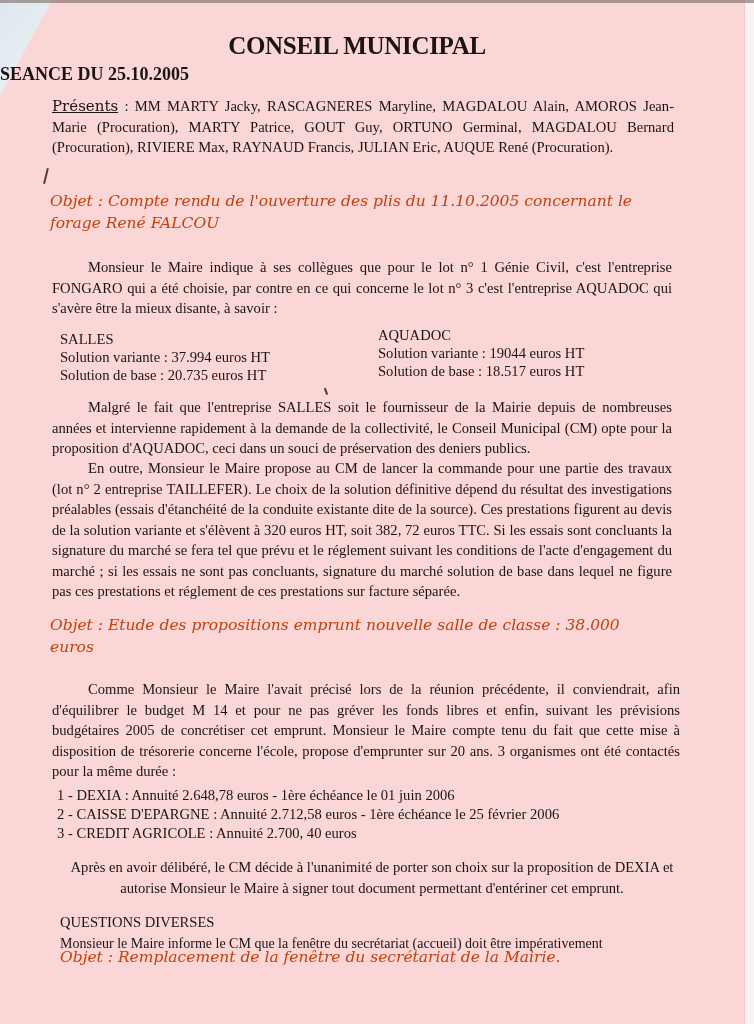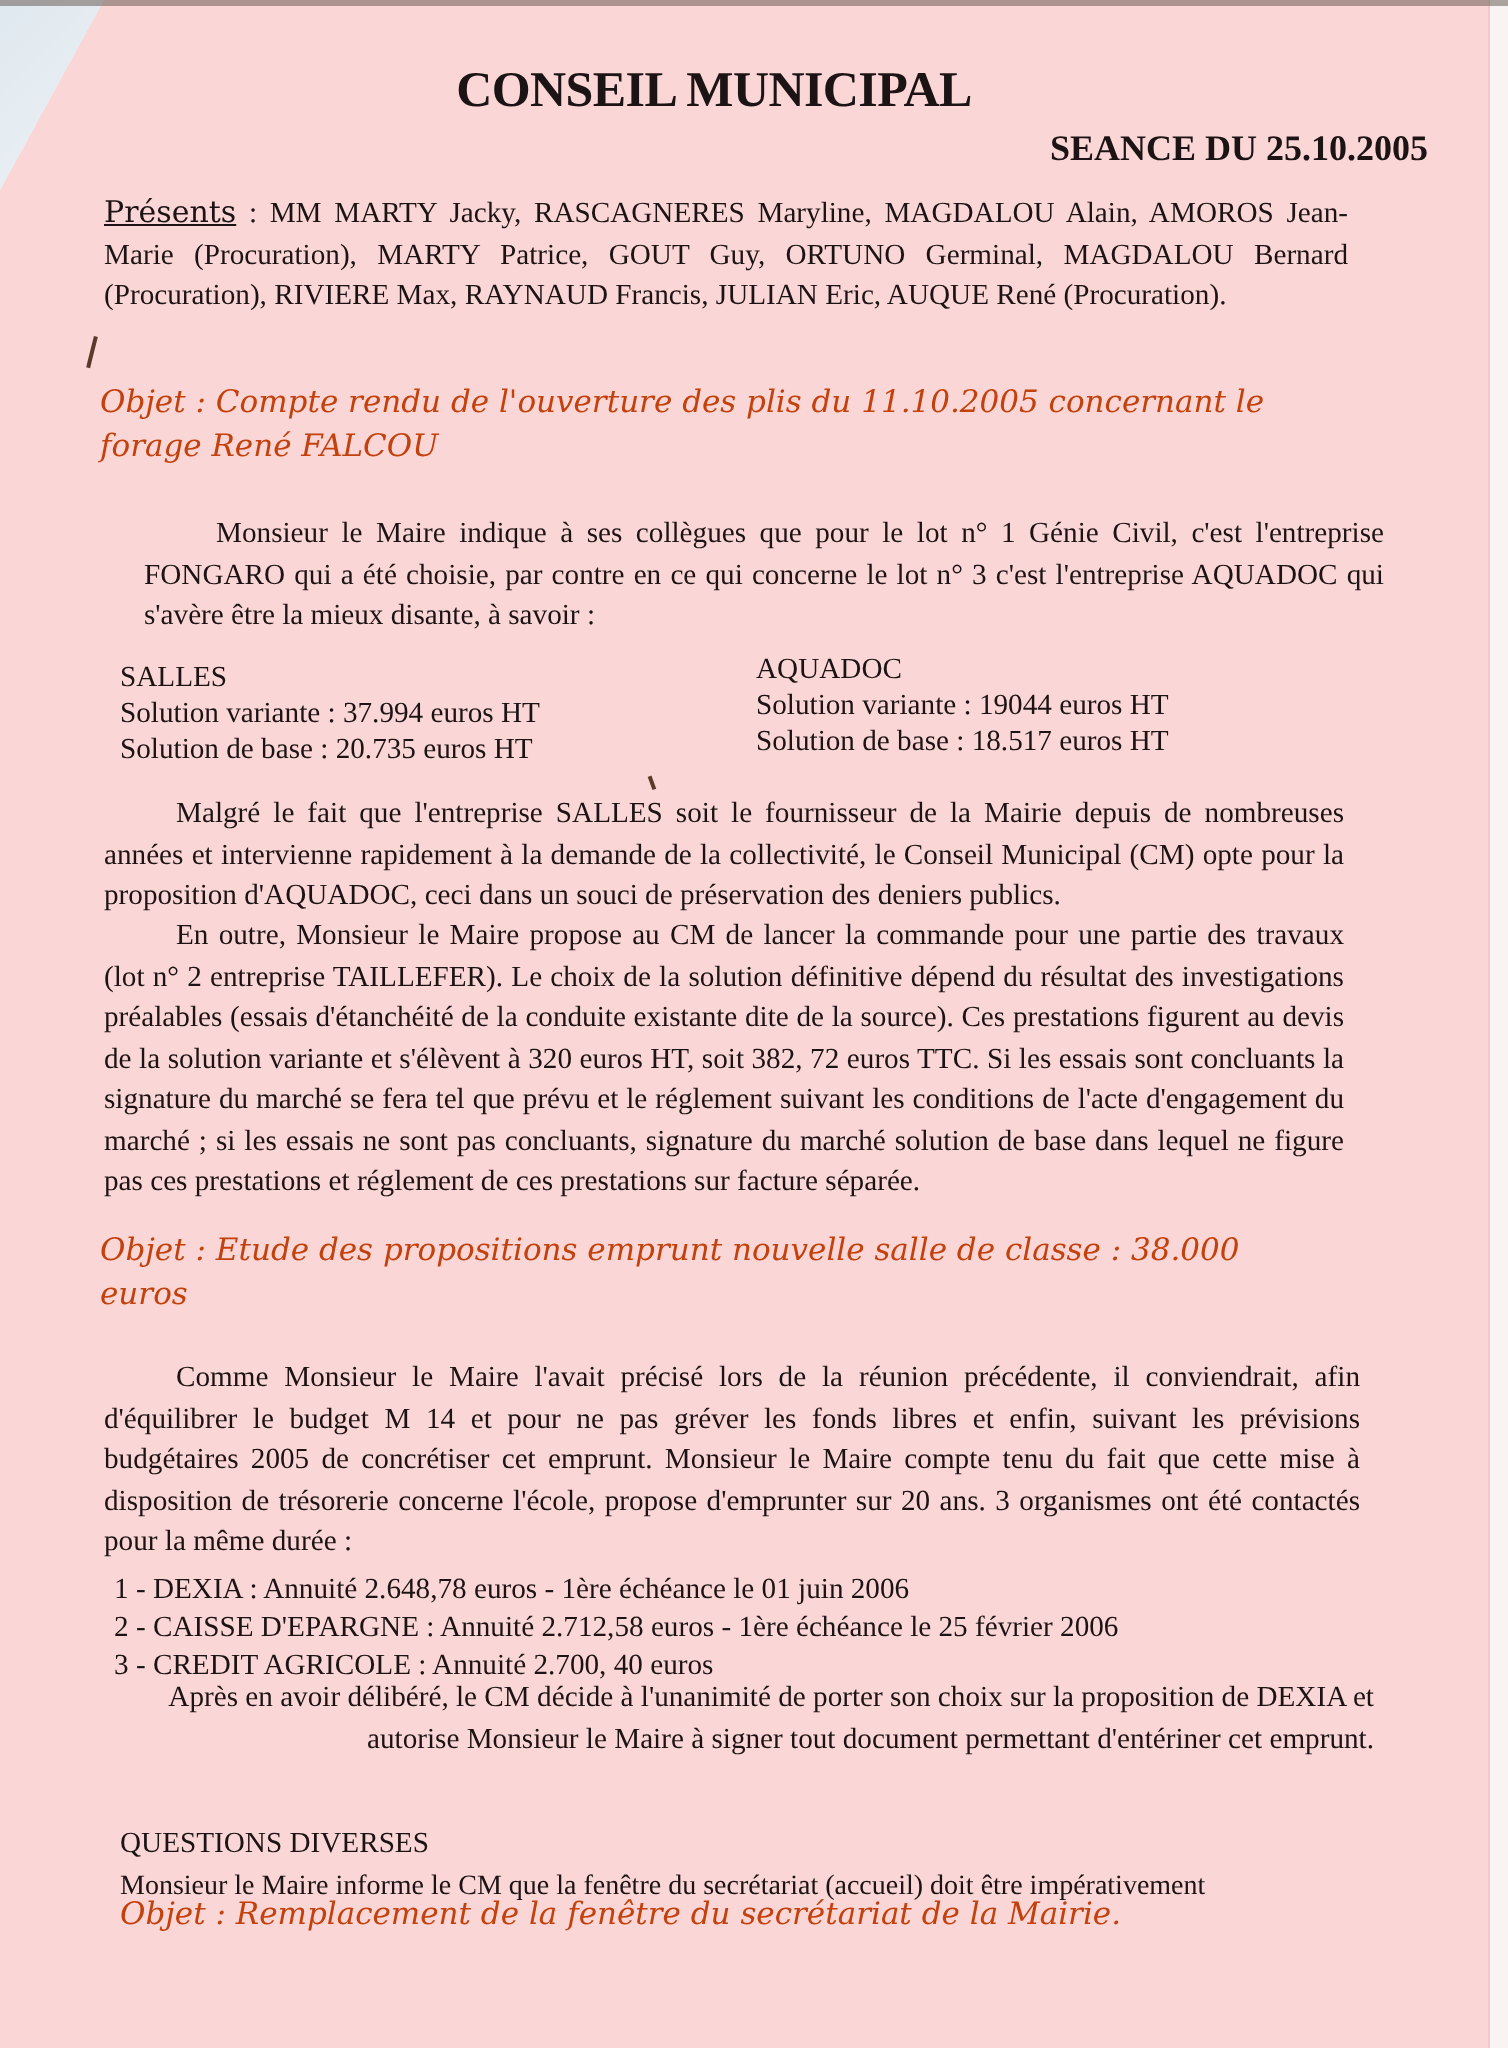--- a/index.html
+++ b/index.html
@@ -22,21 +22,21 @@
   }
   .top-shadow { position: absolute; left: 0; top: 0; width: 754px; height: 3px; background: #6b5f58; opacity: .55; }
   .right-strip { position: absolute; right: 0; top: 0; width: 9px; height: 1024px; background: #f9f3f4; border-left: 1px solid #f2c9cb; }
 
   .content { position: absolute; left: 0; top: 0; width: 754px; }
   .title {
     position: absolute; left: 0; width: 714px; text-align: center;
     font-weight: bold; top: 32px; font-size: 25px; letter-spacing: -0.3px;
   }
   .subtitle {
-    position: absolute; left: 0; width: 714px; text-align: right;
+    position: absolute; left: 0; width: 714px; text-align: left;
     font-weight: bold; top: 64px; font-size: 18px;
   }
   .text {
     position: absolute; left: 52px; width: 620px;
     font-size: 14.6px; line-height: 20.5px; text-align: justify;
   }
   .presents { top: 96px; width: 622px; }
   .presents-label {
     font-family: "DejaVu Serif", serif; text-decoration: underline;
     font-size: 15px;
@@ -71,21 +71,21 @@
   <div class="text presents">
     <span class="presents-label">Présents</span><span> : MM MARTY Jacky, RASCAGNERES Maryline, MAGDALOU Alain, AMOROS Jean-Marie (Procuration), MARTY Patrice, GOUT Guy, ORTUNO Germinal, MAGDALOU Bernard (Procuration), RIVIERE Max, RAYNAUD Francis, JULIAN Eric, AUQUE René (Procuration).</span>
   </div>
   <div class="pen-mark" style="left:45px; top:168px; height:16px;"></div>
 
   <div class="objet" style="top:190px;">
     <div>Objet : Compte rendu de l'ouverture des plis du 11.10.2005 concernant le</div>
     <div>forage René FALCOU</div>
   </div>
 
-  <div class="text indent" style="top:257px;margin-left:20px;">Monsieur le Maire indique à ses collègues que pour le lot n° 1 Génie Civil, c'est l'entreprise FONGARO qui a été choisie, par contre en ce qui concerne le lot n° 3 c'est l'entreprise AQUADOC qui s'avère être la mieux disante, à savoir :</div>
+  <div class="text indent" style="top:257px;">Monsieur le Maire indique à ses collègues que pour le lot n° 1 Génie Civil, c'est l'entreprise FONGARO qui a été choisie, par contre en ce qui concerne le lot n° 3 c'est l'entreprise AQUADOC qui s'avère être la mieux disante, à savoir :</div>
 
   <div class="col" style="left:60px; width:230px; top:330px;">
     <span class="name">SALLES</span>
     <span class="name">Solution variante : 37.994 euros HT</span>
     <span class="name">Solution de base : 20.735 euros HT</span>
   </div>
   <div class="col" style="left:378px; width:230px; top:326px;">
     <span class="name">AQUADOC</span>
     <span class="name">Solution variante : 19044 euros HT</span>
     <span class="name">Solution de base : 18.517 euros HT</span>
@@ -101,20 +101,20 @@
   </div>
 
   <div class="text indent" style="top:679px; width:628px;">Comme Monsieur le Maire l'avait précisé lors de la réunion précédente, il conviendrait, afin d'équilibrer le budget M 14 et pour ne pas gréver les fonds libres et enfin, suivant les prévisions budgétaires 2005 de concrétiser cet emprunt. Monsieur le Maire compte tenu du fait que cette mise à disposition de trésorerie concerne l'école, propose d'emprunter sur 20 ans. 3 organismes ont été contactés pour la même durée :</div>
 
   <div class="list" style="top:786px;">
     <div>1 - DEXIA : Annuité 2.648,78 euros - 1ère échéance le 01 juin 2006</div>
     <div>2 - CAISSE D'EPARGNE : Annuité 2.712,58 euros - 1ère échéance le 25 février 2006</div>
     <div>3 - CREDIT AGRICOLE : Annuité 2.700, 40 euros</div>
   </div>
 
-  <div class="text" style="top:839px; left:57px; width:630px; text-align:right;">Après en avoir délibéré, le CM décide à l'unanimité de porter son choix sur la proposition de DEXIA et autorise Monsieur le Maire à signer tout document permettant d'entériner cet emprunt.</div>
+  <div class="text" style="top:857px; left:57px; width:630px; text-align:center;">Après en avoir délibéré, le CM décide à l'unanimité de porter son choix sur la proposition de DEXIA et autorise Monsieur le Maire à signer tout document permettant d'entériner cet emprunt.</div>
 
   <div class="text underline" style="top:912px; left:60px; width:300px; text-align:left;">QUESTIONS DIVERSES</div>
 
   <div class="objet" style="top:946px; left:60px;">Objet : Remplacement de la fenêtre du secrétariat de la Mairie.</div>
 
   <div class="text" style="top:934px; left:60px; width:640px; font-size:14px; text-align:left;">Monsieur le Maire informe le CM que la fenêtre du secrétariat (accueil) doit être impérativement</div>
 </div>
 
 </body></html>

